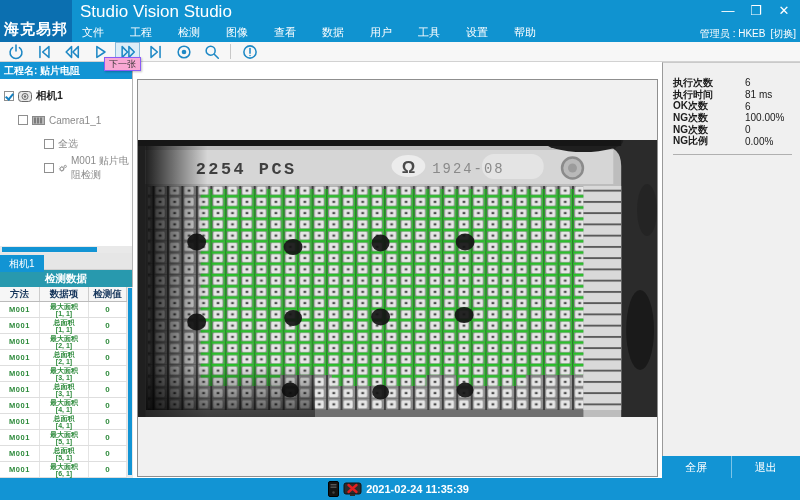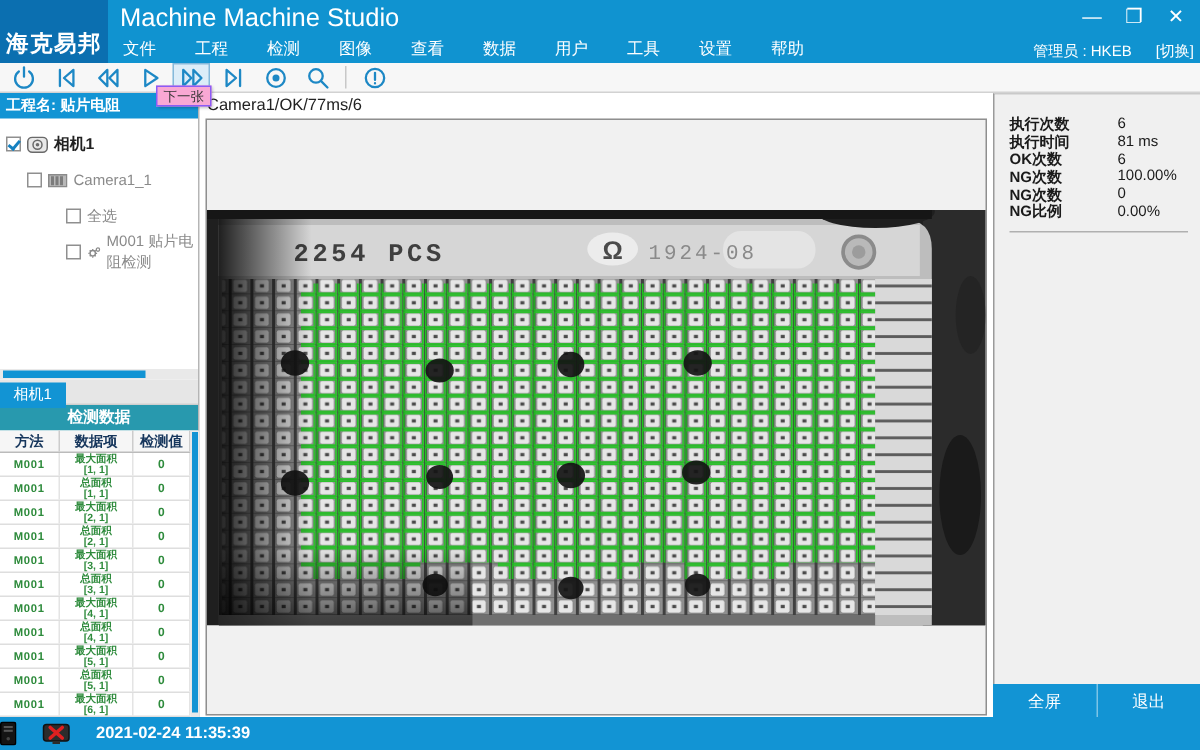--- a/index.html
+++ b/index.html
@@ -8,21 +8,21 @@
 
   
   .titlebar { position:absolute; left:0; top:0; width:800px; height:42px; background:#1093d0; }
   .logo { position:absolute; left:0; top:0; width:72px; height:58px; background:#0b6fb0; color:#fff;
           font-weight:bold; font-size:15px; display:flex; align-items:center; justify-content:center; letter-spacing:1px; }
   .app-title { position:absolute; left:80px; top:2px; font-size:17px; color:#fff; }
   .win-controls { position:absolute; right:8px; top:2px; display:flex; gap:12px; color:#fff; font-size:13px; }
   .win-btn { width:16px; height:16px; display:flex; align-items:center; justify-content:center; cursor:default; }
   .menubar { position:absolute; left:80px; top:25px; display:flex; gap:22px; color:#fff; font-size:11px; }
   .menu-item { padding:0 2px; cursor:default; }
-  .user-info { position:absolute; right:4px; top:27px; color:#fff; font-size:10px; display:flex; gap:16px; }
+  .user-info { position:absolute; right:4px; top:27px; color:#fff; font-size:10px; display:flex; gap:5px; }
 
   
   .toolbar { position:absolute; left:0; top:42px; width:800px; height:20px; background:#f7f7f7;
              border-bottom:1px solid #d2d2d2; display:flex; align-items:center; gap:3px; padding-left:3px; }
   .tool { width:25px; height:19px; display:flex; align-items:center; justify-content:center;
           background:transparent; border:1px solid transparent; }
   .tool.active { background:#dcedf8; border:1px solid #86b9da; }
   .tool svg { stroke:#1d88c5; fill:none; stroke-width:1.7; stroke-linecap:round; stroke-linejoin:round; }
   .tool-sep { width:1px; height:15px; background:#c8c8c8; margin:0 3px; }
   .tooltip { position:absolute; left:104px; top:57px; background:#f9a8d4; border:1px solid #8b5cf6;
@@ -78,29 +78,29 @@
   .stat-label { width:72px; font-size:10px; color:#1a1a1a; font-weight:bold; }
   .stat-value { font-size:10px; color:#1a1a1a; }
   .rp-sep { border:none; border-top:1px solid #b0b0b0; margin-top:7px; }
 
   
   .fs-bar { position:absolute; right:0; top:456px; width:138px; height:22px; background:#1294d4;
             display:flex; color:#fff; font-size:11px; }
   .fs-btn { flex:1; display:flex; align-items:center; justify-content:center; position:relative; }
   .fs-btn + .fs-btn { border-left:1px solid rgba(255,255,255,.45); }
   .statusbar { position:absolute; left:0; top:478px; width:800px; height:22px; background:#1294d4;
-               display:flex; align-items:center; justify-content:flex-start; gap:17px; padding-right:3px; }
+               display:flex; align-items:center; justify-content:center; gap:4px; padding-right:3px; }
   .ts { color:#fff; font-size:11px; font-weight:bold; }
 </style>
 </head>
 <body>
 
 <div class="titlebar">
   <div class="logo">海克易邦</div>
-  <div class="app-title">Machine Machine Studio</div>
+  <div class="app-title">Studio Vision Studio</div>
   <div class="win-controls">
     <div class="win-btn">—</div>
     <div class="win-btn">❐</div>
     <div class="win-btn">✕</div>
   </div>
   <div class="menubar">
 
   <span class="menu-item">文件</span>
       <span class="menu-item">工程</span>
       <span class="menu-item">检测</span>
@@ -341,21 +341,20 @@
           <div class="c3 td-value">0</div>
         </div>
       </div>
     <div class="vscroll">
         <div class="vthumb"></div>
       </div>
   </div>
 </div>
 
 <div class="center-panel">
-  <div class="img-header">Camera1/OK/77ms/6</div>
   <div class="viewport">
     <svg class="cam" viewBox="0 0 522 277" preserveAspectRatio="none">
       <defs>
         <linearGradient id="leftFade" x1="0" y1="0" x2="1" y2="0">
           <stop offset="0" stop-color="#000" stop-opacity="0.85"></stop>
             <stop offset="1" stop-color="#000" stop-opacity="0"></stop>
         </linearGradient>
         <linearGradient id="botFade" x1="0" y1="0" x2="0" y2="1">
           <stop offset="0" stop-color="#000" stop-opacity="0"></stop>
             <stop offset="1" stop-color="#000" stop-opacity="0.65"></stop>

